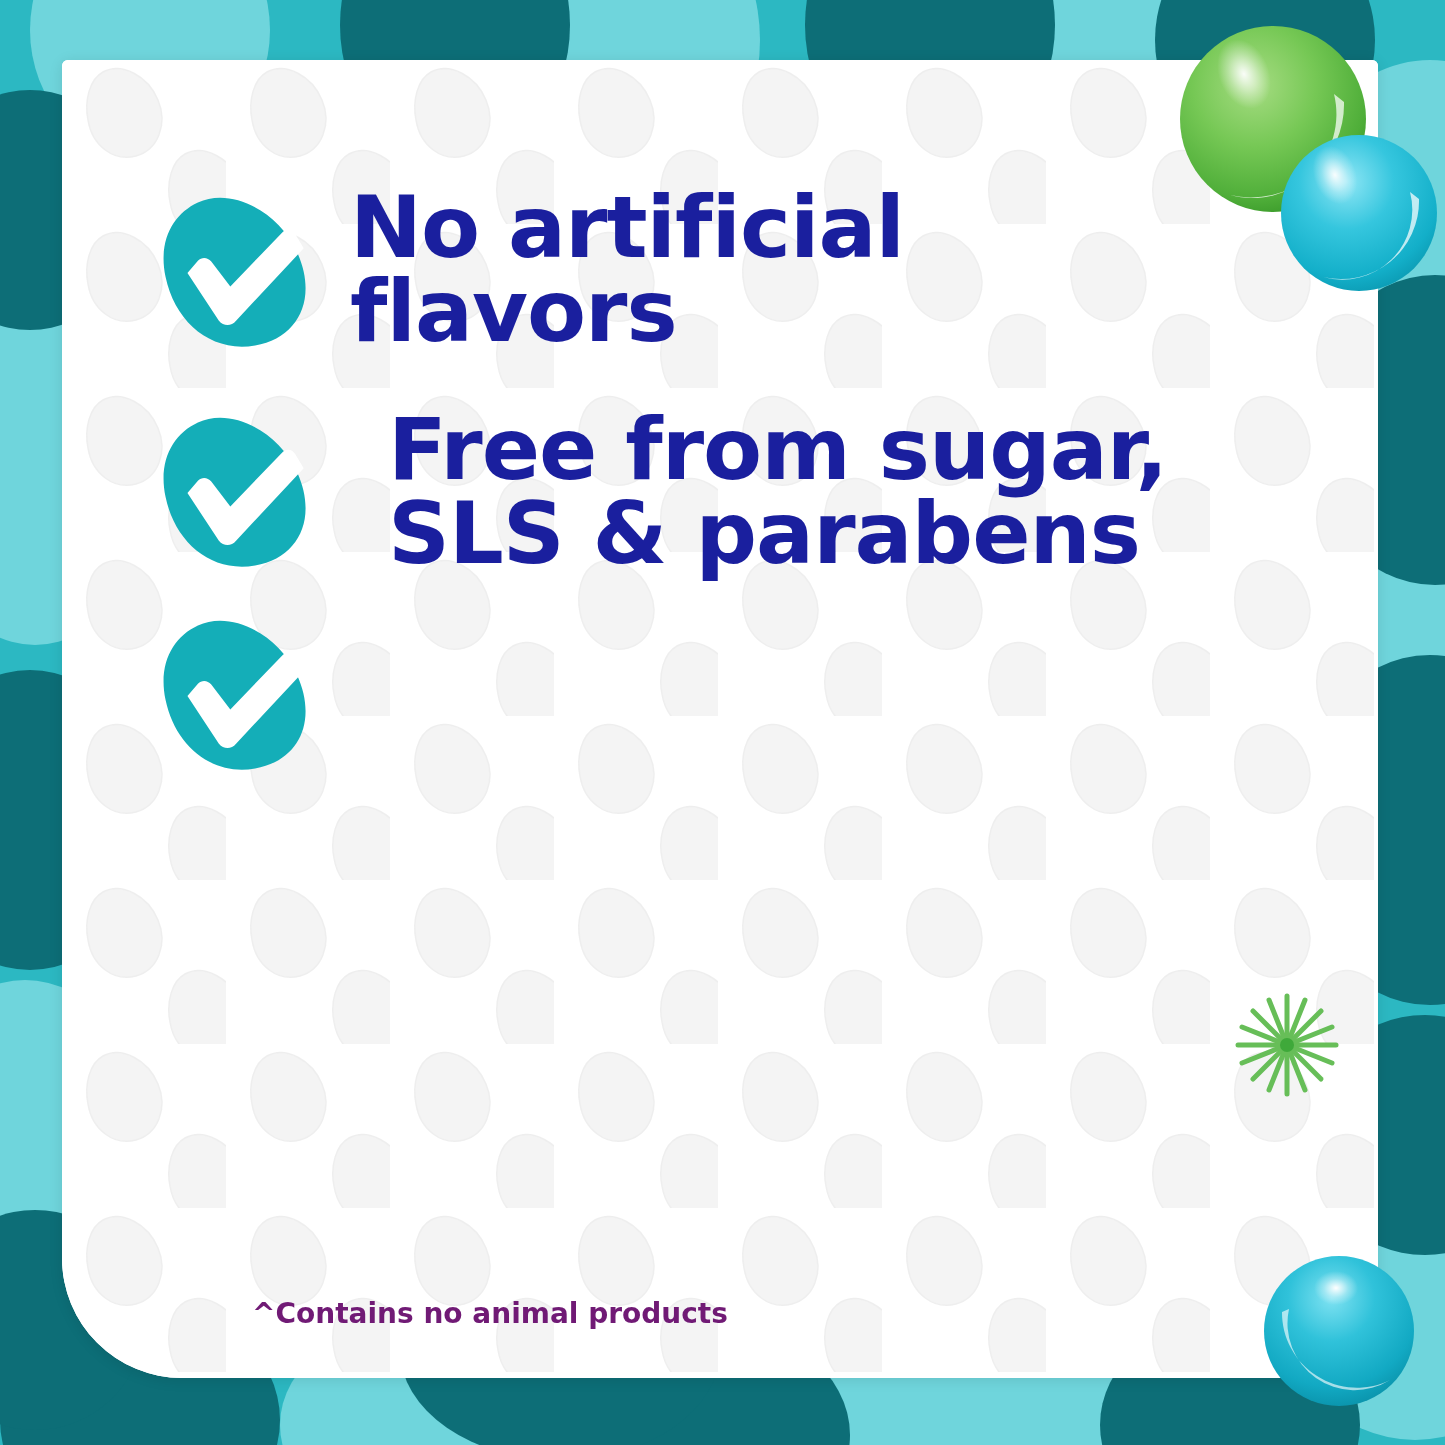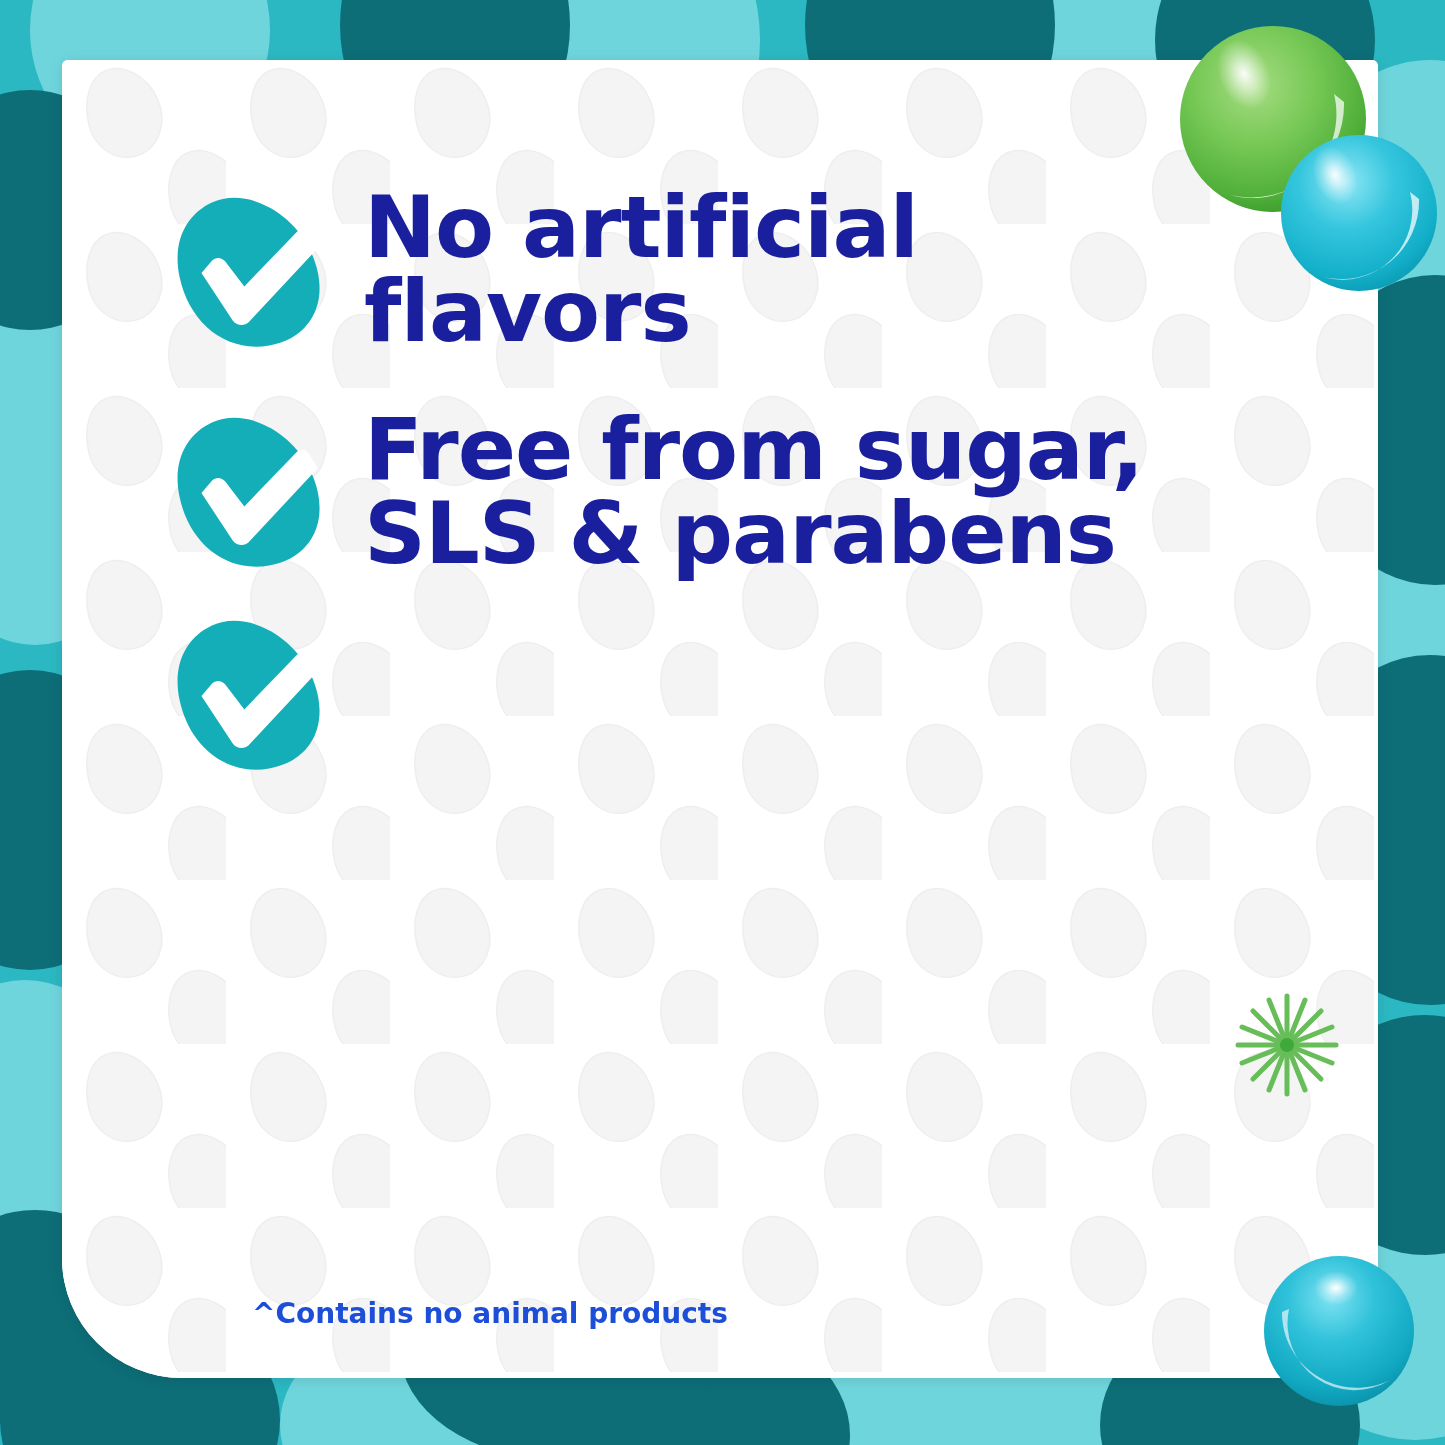--- a/index.html
+++ b/index.html
@@ -23,21 +23,21 @@
     background:#ffffff;
     border-radius:6px 6px 6px 120px;
     overflow:hidden;
     box-shadow:0 2px 14px rgba(0,0,0,0.10);
   }
   .card-pattern{position:absolute;inset:0;opacity:1;}
 
   
   .list{
     position:absolute;
-    left:108px;top:115px;
+    left:94px;top:115px;
     width:1210px;
   }
   .row{
     display:flex;
     align-items:flex-start;
     margin-bottom:26px;
   }
   .row .mark{
     flex:0 0 auto;
     width:162px;height:162px;
@@ -54,31 +54,31 @@
     padding-top:10px;
     white-space:pre-line;
   }
 
   .row-1 .mark{margin-top:18px;}
   .row-2 .mark{margin-top:16px;}
   .row-3 .mark{margin-top:4px;}
   .row-4 .mark{margin-top:8px;}
 
   .row-1{margin-bottom:42px;}
-  .row-2{margin-bottom:32px;}
+  .row-2{margin-bottom:32px;gap:38px;}
   .row-3{margin-bottom:62px;}
   .row-4{margin-bottom:0;}
 
   .row-3 .txt,.row-4 .txt{padding-top:28px;}
 
   
   .footnote{
     position:absolute;
     left:190px;bottom:48px;
-    color:#1d4ed8;
+    color:#701a75;
     font-weight:700;
     font-size:28px;
     letter-spacing:0px;
   }
 
   
   .sparkle{position:absolute;}
 </style>
 </head>
 <body>

